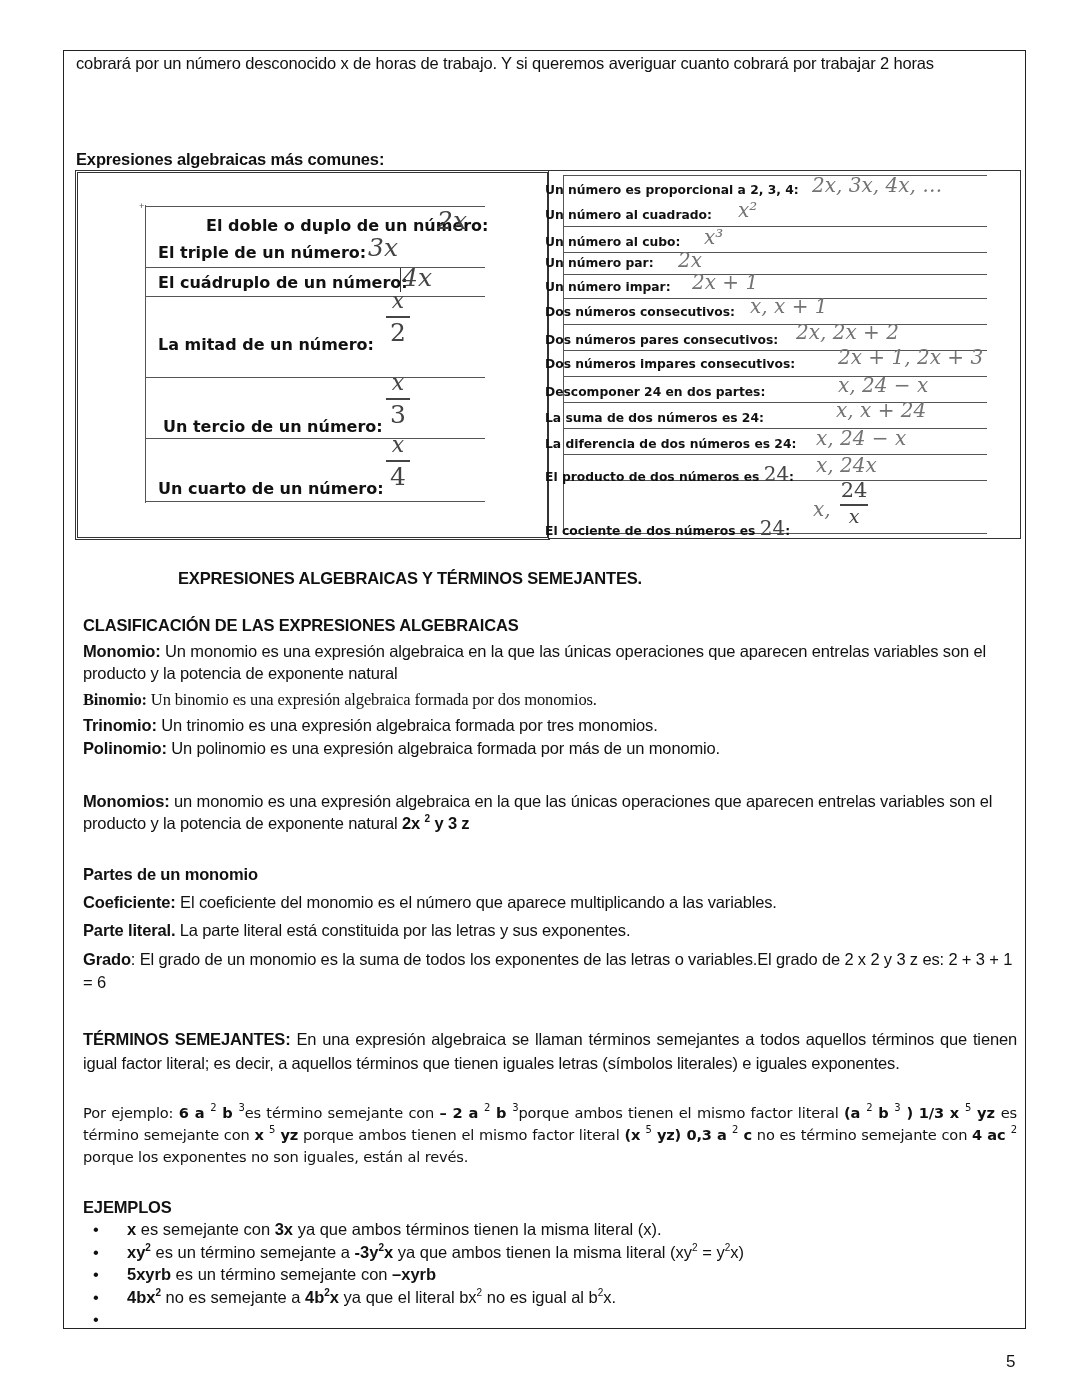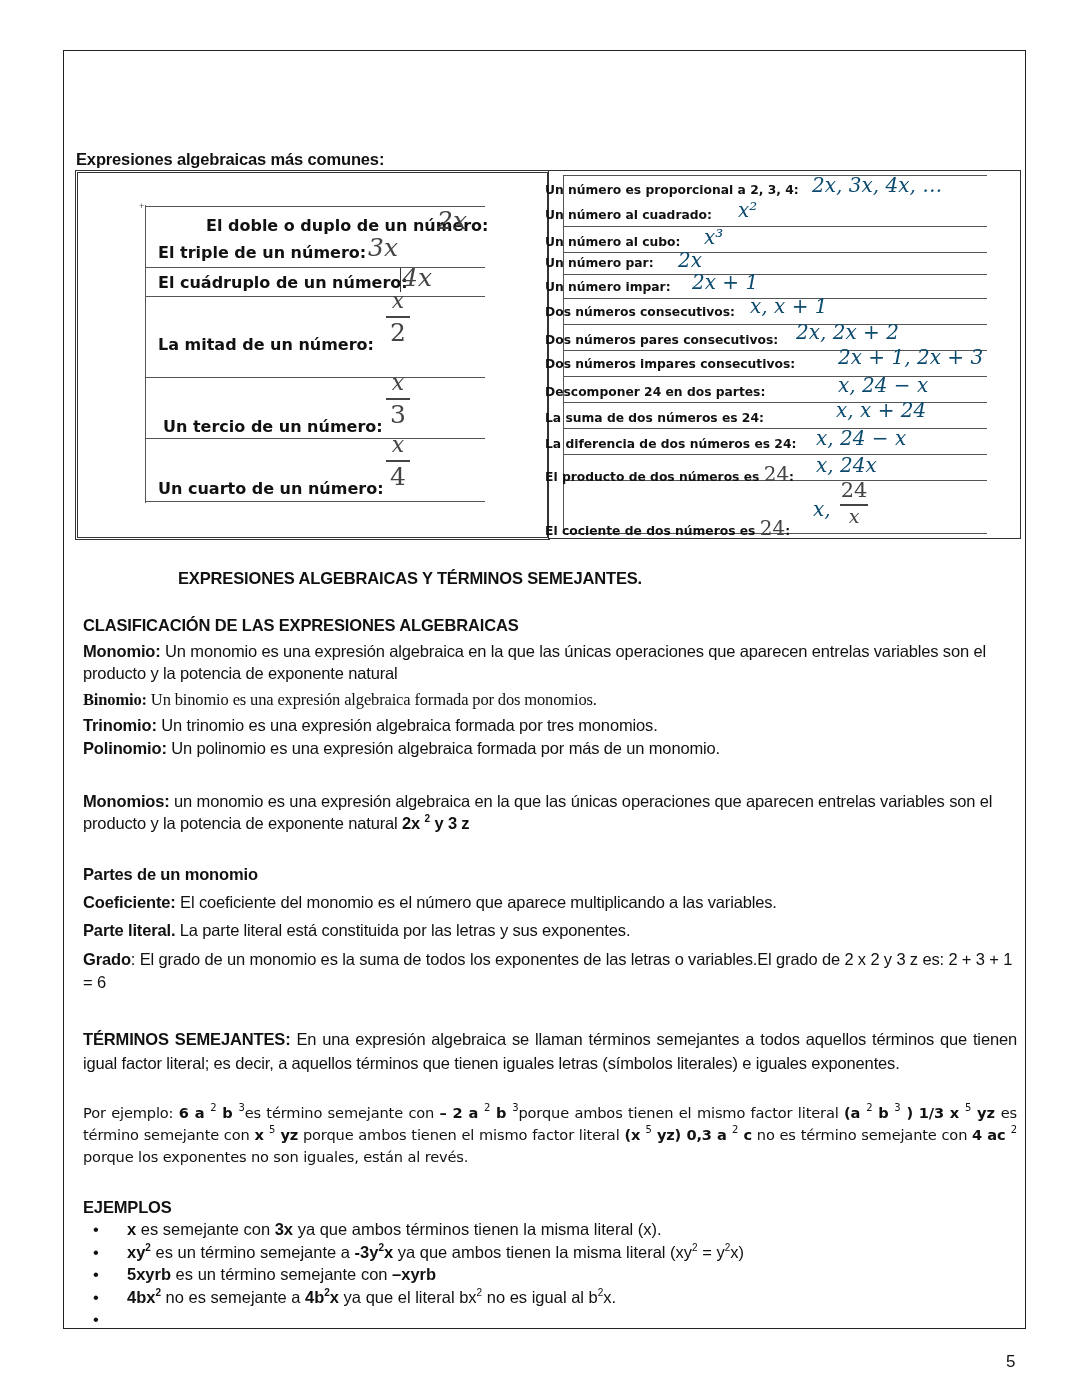--- a/index.html
+++ b/index.html
@@ -20,33 +20,34 @@
   .frac { position:absolute; font-family:"DejaVu Serif", serif; color:#444; text-align:center; width:24px; }
   .frac .num { font-style:italic; font-size:22px; line-height:22px; display:block; }
   .frac .bar { display:block; border-top:2px solid #444; margin:4px 0 2px 0; }
   .frac .den { font-size:25px; line-height:25px; display:block; }
 
   
   .rt-outer { position:absolute; left:548px; top:170px; width:473px; height:369px; border:1.5px solid #333; box-sizing:border-box; background:#fff; }
   .rt-inner { position:absolute; left:563px; top:175px; width:424px; height:359px; border-left:1px solid #555; }
   .rt-line { position:absolute; left:563px; width:424px; height:0; border-top:1.5px solid #555; }
   .rt-label { position:absolute; left:545px; font-family:"DejaVu Sans", sans-serif; font-weight:bold; font-size:12.3px; color:#111; white-space:nowrap; }
-  .rt-math { position:absolute; font-family:"DejaVu Serif", serif; font-style:italic; font-size:20px; color:#0c4a6e; white-space:nowrap; }
+  .rt-math { position:absolute; font-family:"DejaVu Serif", serif; font-style:italic; font-size:20px; color:#737373; white-space:nowrap; }
 
   .bullets { position:absolute; left:83px; top:1218px; margin:0; padding:0; list-style:none; font-size:16.5px; line-height:22.5px; }
   .bullets li { position:relative; padding-left:44px; }
   .bullets li .dot { position:absolute; left:10px; top:0; }
   .pagenum { position:absolute; left:1006px; top:1352px; font-size:17px; font-family:"Liberation Sans", sans-serif; }
 </style>
 </head>
 <body>
 
 <div class="frame"></div>
 
 <div class="p" style="top:52px; width:945px;">
+  <div>cobrará por un número desconocido x de horas de trabajo. Y si queremos averiguar cuanto cobrará por trabajar 2 horas</div>
 </div>
 
 <div class="p" style="top:148px; font-weight:bold;">Expresiones algebraicas más comunes:</div>
 
 <div class="lt-outer"></div>
 <div class="lt-inner"></div>
 <div style="position:absolute; left:139px; top:201px; font-size:9px; color:#555;">+</div>
 <div class="lt-line" style="top:206px;"></div>
 <div class="lt-line" style="top:267px;"></div>
 <div class="lt-line" style="top:296px;"></div>

